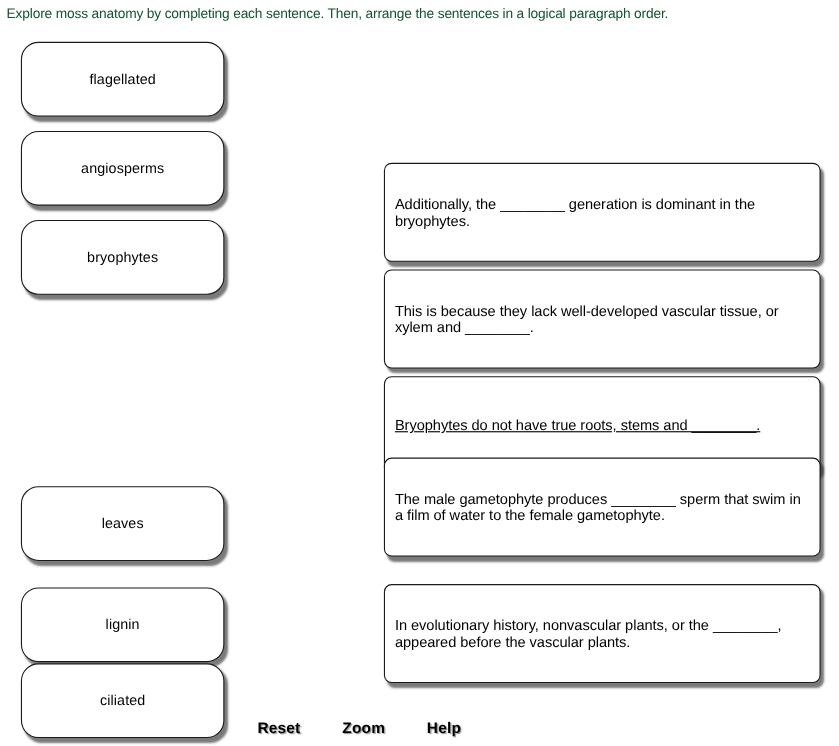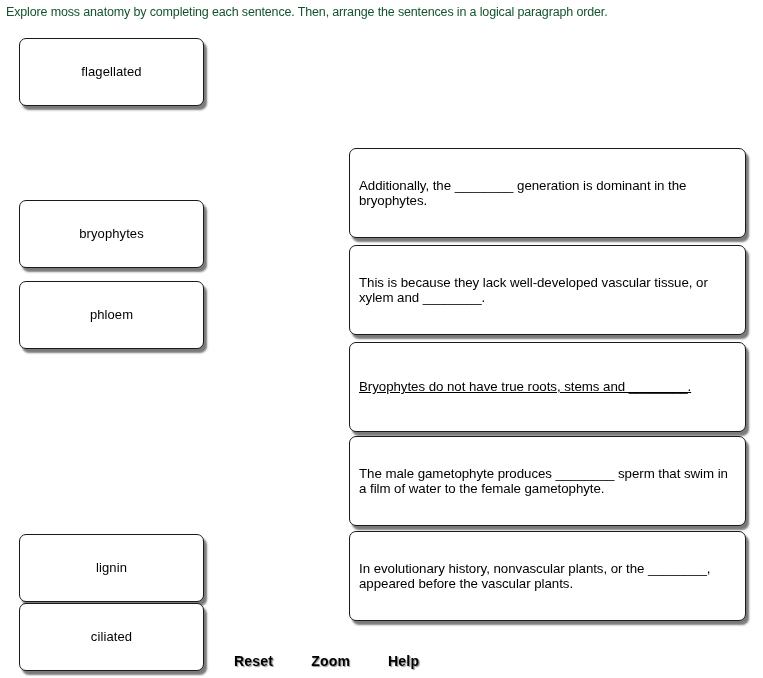--- a/index.html
+++ b/index.html
@@ -48,20 +48,21 @@
     width: 230px;
     height: 678px;
   }
   .word-tile {
     left: 19px;
     width: 185px;
     height: 68px;
     display: flex;
     align-items: center;
     justify-content: center;
+    border-radius: 16px;
   }
   .word-tile .tile-label {
     font-size: 13px;
     line-height: 16px;
     color: #000;
     text-align: center;
     letter-spacing: 0.1px;
   }
 
   
@@ -122,30 +123,33 @@
 <body>
 
 <div id="instruction">Explore moss anatomy by completing each sentence. Then, arrange the sentences in a logical paragraph order.</div>
 
 <div id="word-bank">
 
   <div class="box word-tile" style="top:38px">
     <span class="tile-label">flagellated</span>
   </div>
 
+  <div class="box word-tile" style="top:119px">
+    <span class="tile-label">angiosperms</span>
+  </div>
 
   <div class="box word-tile" style="top:200px">
     <span class="tile-label">bryophytes</span>
   </div>
 
-  <div class="box word-tile" style="top:281px">
-    <span class="tile-label">phloem</span>
-  </div>
 
 
+  <div class="box word-tile" style="top:442px">
+    <span class="tile-label">leaves</span>
+  </div>
 
   <div class="box word-tile" style="top:534px">
     <span class="tile-label">lignin</span>
   </div>
 
   <div class="box word-tile" style="top:603px">
     <span class="tile-label">ciliated</span>
   </div>
 
 </div>
@@ -157,21 +161,21 @@
   </div>
 
   <div class="box sentence-card" style="top:245px">
     <span class="sentence-text">This is because they lack well-developed vascular tissue, or xylem and ________.</span>
   </div>
 
   <div class="box sentence-card loose" style="top:342px">
     <span class="sentence-text">Bryophytes do not have true roots, stems and ________.</span>
   </div>
 
-  <div class="box sentence-card" style="top:436px">
+  <div class="box sentence-card" style="top:416px">
     <span class="sentence-text">The male gametophyte produces ________ sperm that swim in a film of water to the female gametophyte.</span>
   </div>
 
   <div class="box sentence-card" style="top:531px">
     <span class="sentence-text">In evolutionary history, nonvascular plants, or the ________, appeared before the vascular plants.</span>
   </div>
 
 </div>
 
 <div id="toolbar">

